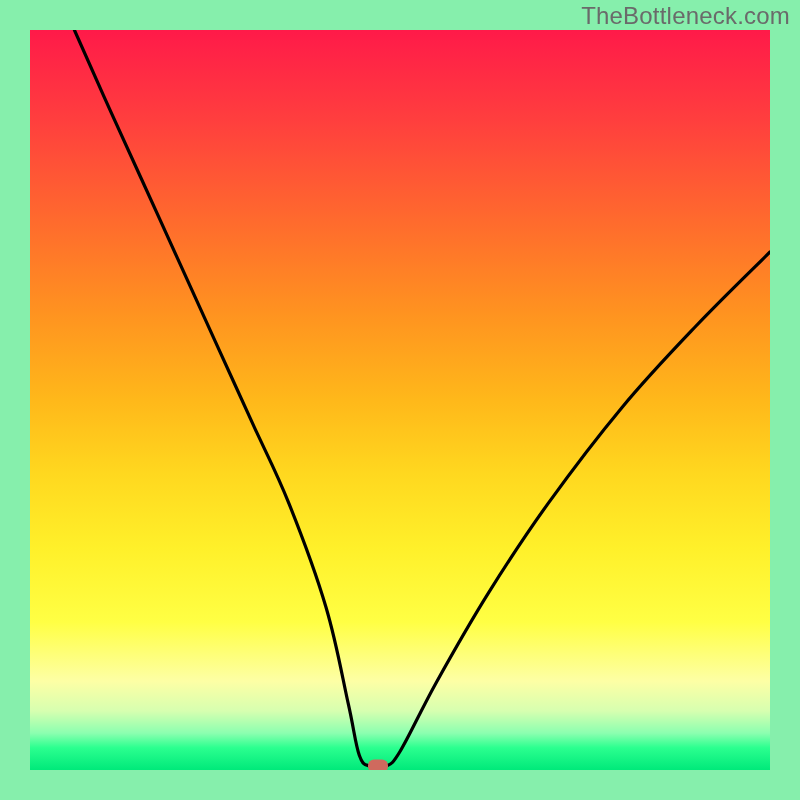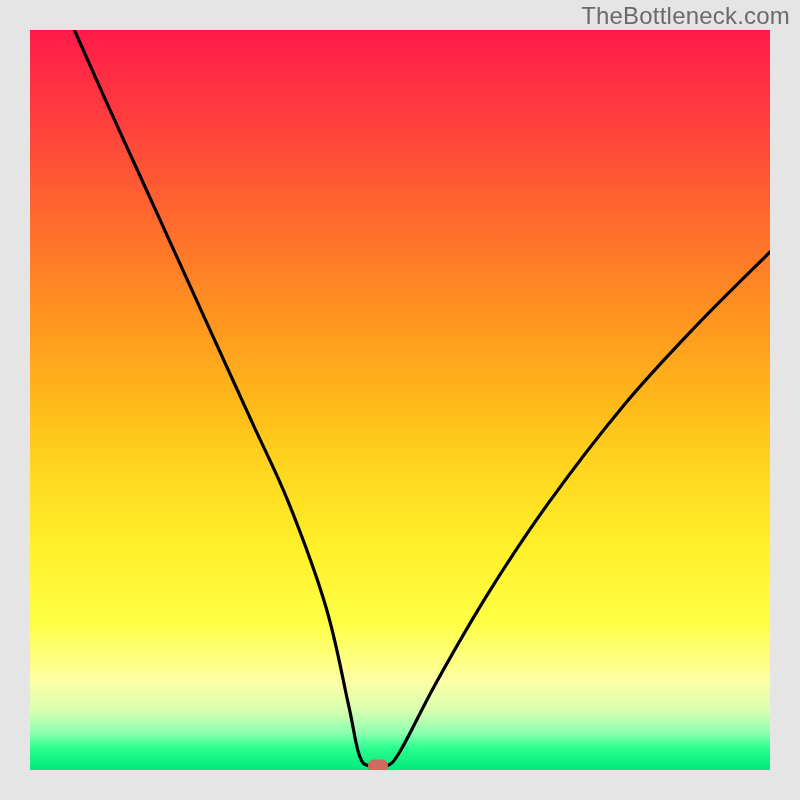--- a/index.html
+++ b/index.html
@@ -8,21 +8,21 @@
     width: 800px;
     height: 800px;
     background: #000;
     overflow: hidden;
     font-family: Arial, Helvetica, sans-serif;
   }
   .frame {
     position: relative;
     width: 800px;
     height: 800px;
-    background: #e5e5e5;
+    background: #86efac;
   }
   .watermark {
     position: absolute;
     top: 2px;
     right: 10px;
     color: #6a6a6a;
     font-size: 24px;
     font-weight: 400;
     z-index: 5;
     letter-spacing: 0.2px;

